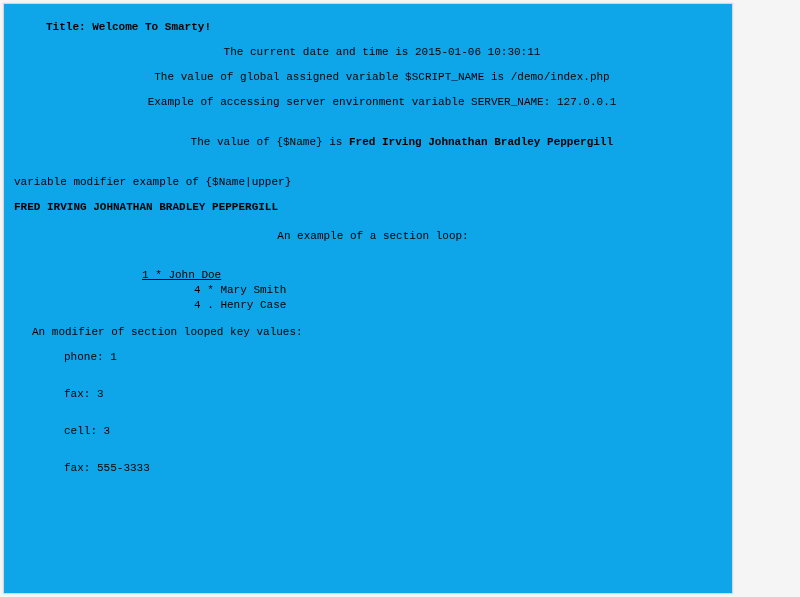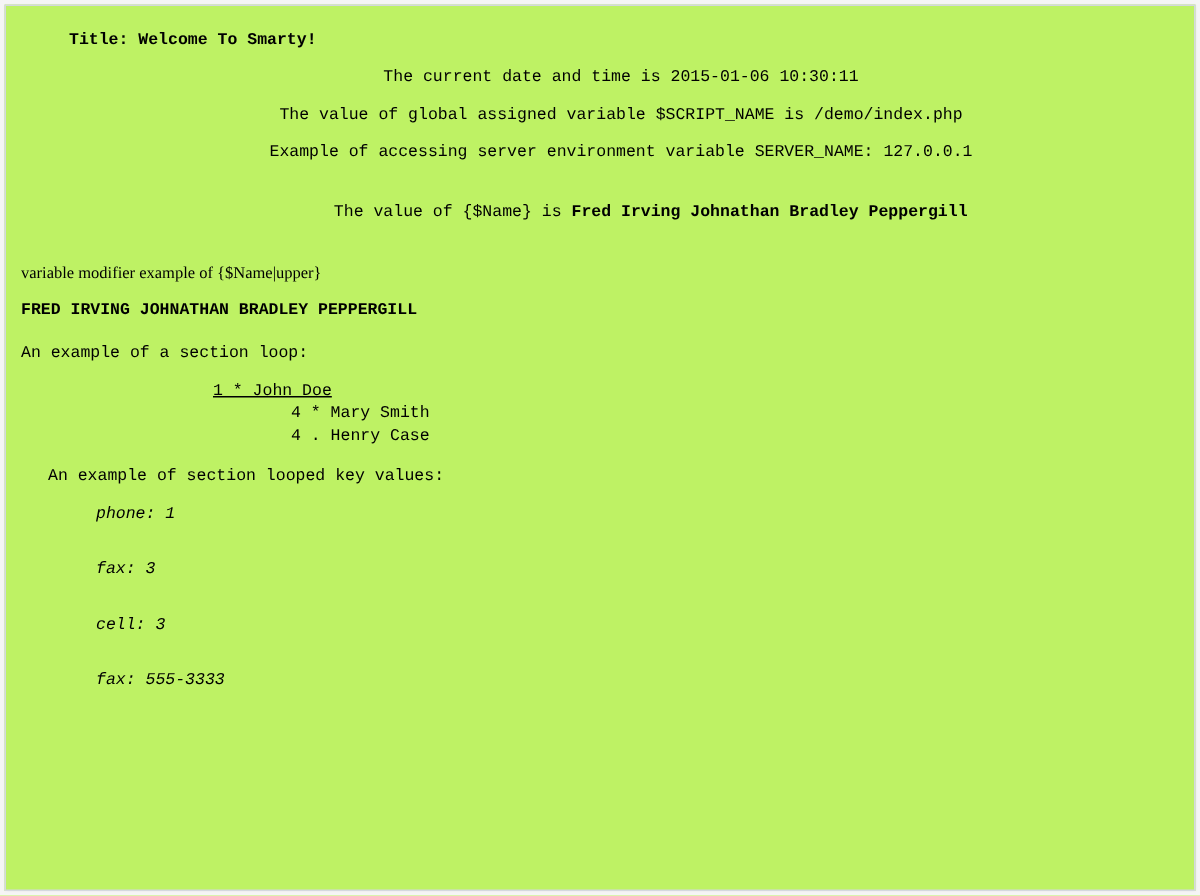--- a/index.html
+++ b/index.html
@@ -8,54 +8,54 @@
     height: 100%;
   }
   body {
     font-family: "Courier New", Courier, monospace;
     font-size: 11px;
     color: #000;
     background: #f5f5f5;
   }
   .frame {
     position: relative;
-    width: 794px;
+    width: 730px;
     height: 591px;
     margin: 3px;
-    background: #bef264;
+    background: #0ea5e9;
     border: 1px solid #d4d8de;
     box-shadow: 0 0 2px rgba(0,0,0,0.08);
     overflow-y: scroll;
     box-sizing: border-box;
   }
   .page {
     padding: 10px 0 10px 10px; 
   }
 
   .line, .para {
     padding: 0;
     margin: 0;
     line-height: 15px;
     white-space: pre;
   }
 
   .title-line   { padding-left: 32px; font-weight: bold; margin-top: 6px; margin-bottom: 10px; }
   .indent1      { padding-left: 18px; margin-bottom: 10px; text-align: center; }
-  .flush        { padding-left: 0;  margin-bottom: 10px; font-family: Liberation Serif, serif; }
+  .flush        { padding-left: 0;  margin-bottom: 10px; }
 
   .upper-line   { font-weight: bold; padding-left: 0; margin-bottom: 14px; }
 
-  .loop-header  { padding-left: 0; margin-top: 4px; margin-bottom: 10px; }
+  .loop-header  { padding-left: 0; margin-top: 4px; margin-bottom: 24px; text-align: center; }
 
   .loop1 { padding-left: 128px; text-decoration: underline; }
   .loop2, .loop3, .loop4 { padding-left: 180px; }
 
   .section-header { padding-left: 18px; margin-top: 12px; margin-bottom: 10px; }
 
-  .kv { padding-left: 50px; margin-top: 10px; margin-bottom: 22px; font-style: italic; }
+  .kv { padding-left: 50px; margin-top: 10px; margin-bottom: 22px; }
 
   
   .frame::before {
     content:"";
     pointer-events:none;
     position:absolute;
     inset:0;
     border-radius:4px;
   }
 
@@ -80,21 +80,21 @@
     </div>
 
     <div class="line flush">variable modifier example of {$Name|upper}</div>
     <div class="line upper-line">FRED IRVING JOHNATHAN BRADLEY PEPPERGILL</div>
 
     <div class="line loop-header">An example of a section loop:</div>
     <div class="line loop1">1 * John Doe</div>
     <div class="line loop2">4 * Mary Smith</div>
     <div class="line loop4">4 . Henry Case</div>
 
-    <div class="line section-header">An example of section looped key values:</div>
+    <div class="line section-header">An modifier of section looped key values:</div>
     <div class="line kv">phone: 1</div>
     <div class="line kv">fax: 3</div>
     <div class="line kv">cell: 3</div>
     <div class="line kv">fax: 555-3333</div>
 
     <div style="height:24px"></div>
 
   </div>
 </div>
 

